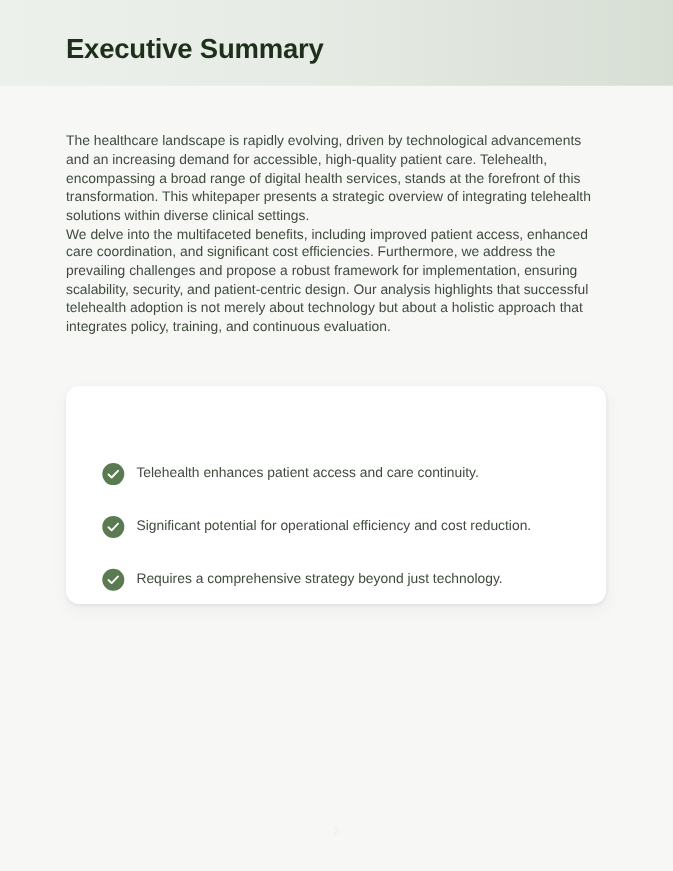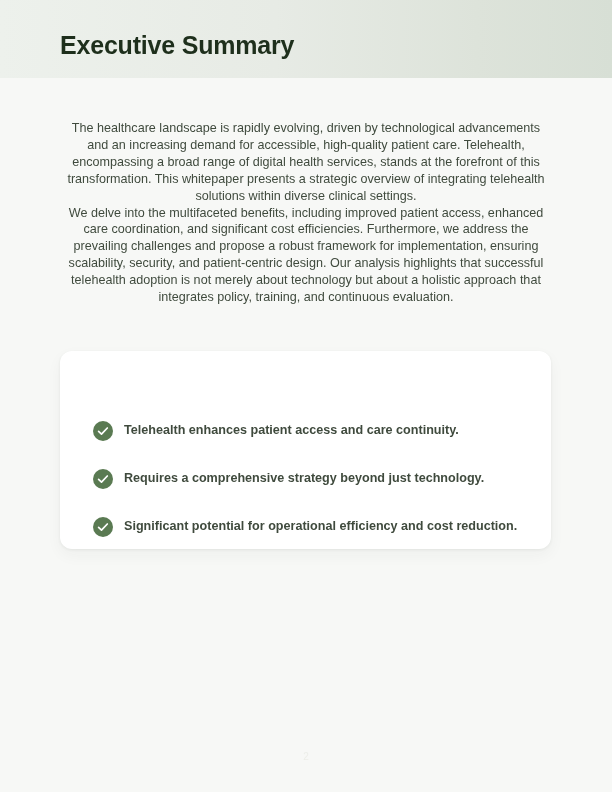--- a/index.html
+++ b/index.html
@@ -50,21 +50,20 @@
     left: 60px;
     top: 120px;
     width: 492px;
     font-size: 12.6px;
     line-height: 16.9px;
     color: #3f4a3d;
     text-align: left;
   }
   .body-copy .para-break {
     display: block;
-    text-align: center;
   }
 
   
   .takeaways-card {
     position: absolute;
     left: 60px;
     top: 351px;
     width: 491px;
     height: 198px;
     background: #ffffff;
@@ -84,21 +83,20 @@
 
   .takeaways-list {
     position: absolute;
     left: 0;
     top: 69px;
     width: 491px;
   }
   .takeaway-item {
     position: relative;
     height: 48px;
-    font-weight: bold;
   }
   .check-icon {
     position: absolute;
     left: 33px;
     top: 1px;
     width: 20px;
     height: 20px;
     border-radius: 50%;
     background: #5a7a52;
     display: block;
@@ -154,30 +152,30 @@
         </span>
         <span class="takeaway-text">Telehealth enhances patient access and care continuity.</span>
       </div>
 
       <div class="takeaway-item">
         <span class="check-icon">
           <svg width="20" height="20" viewBox="0 0 20 20" aria-hidden="true">
             <path d="M5.6 10.3 L8.5 13.1 L14.3 7.0" fill="none" stroke="#ffffff" stroke-width="1.7" stroke-linecap="round" stroke-linejoin="round"></path>
           </svg>
         </span>
-        <span class="takeaway-text">Requires a comprehensive strategy beyond just technology.</span>
+        <span class="takeaway-text">Significant potential for operational efficiency and cost reduction.</span>
       </div>
 
       <div class="takeaway-item">
         <span class="check-icon">
           <svg width="20" height="20" viewBox="0 0 20 20" aria-hidden="true">
             <path d="M5.6 10.3 L8.5 13.1 L14.3 7.0" fill="none" stroke="#ffffff" stroke-width="1.7" stroke-linecap="round" stroke-linejoin="round"></path>
           </svg>
         </span>
-        <span class="takeaway-text">Significant potential for operational efficiency and cost reduction.</span>
+        <span class="takeaway-text">Requires a comprehensive strategy beyond just technology.</span>
       </div>
 
     </div>
   </div>
 
   <div class="page-number">2</div>
 
 </div>
 
 </body></html>

